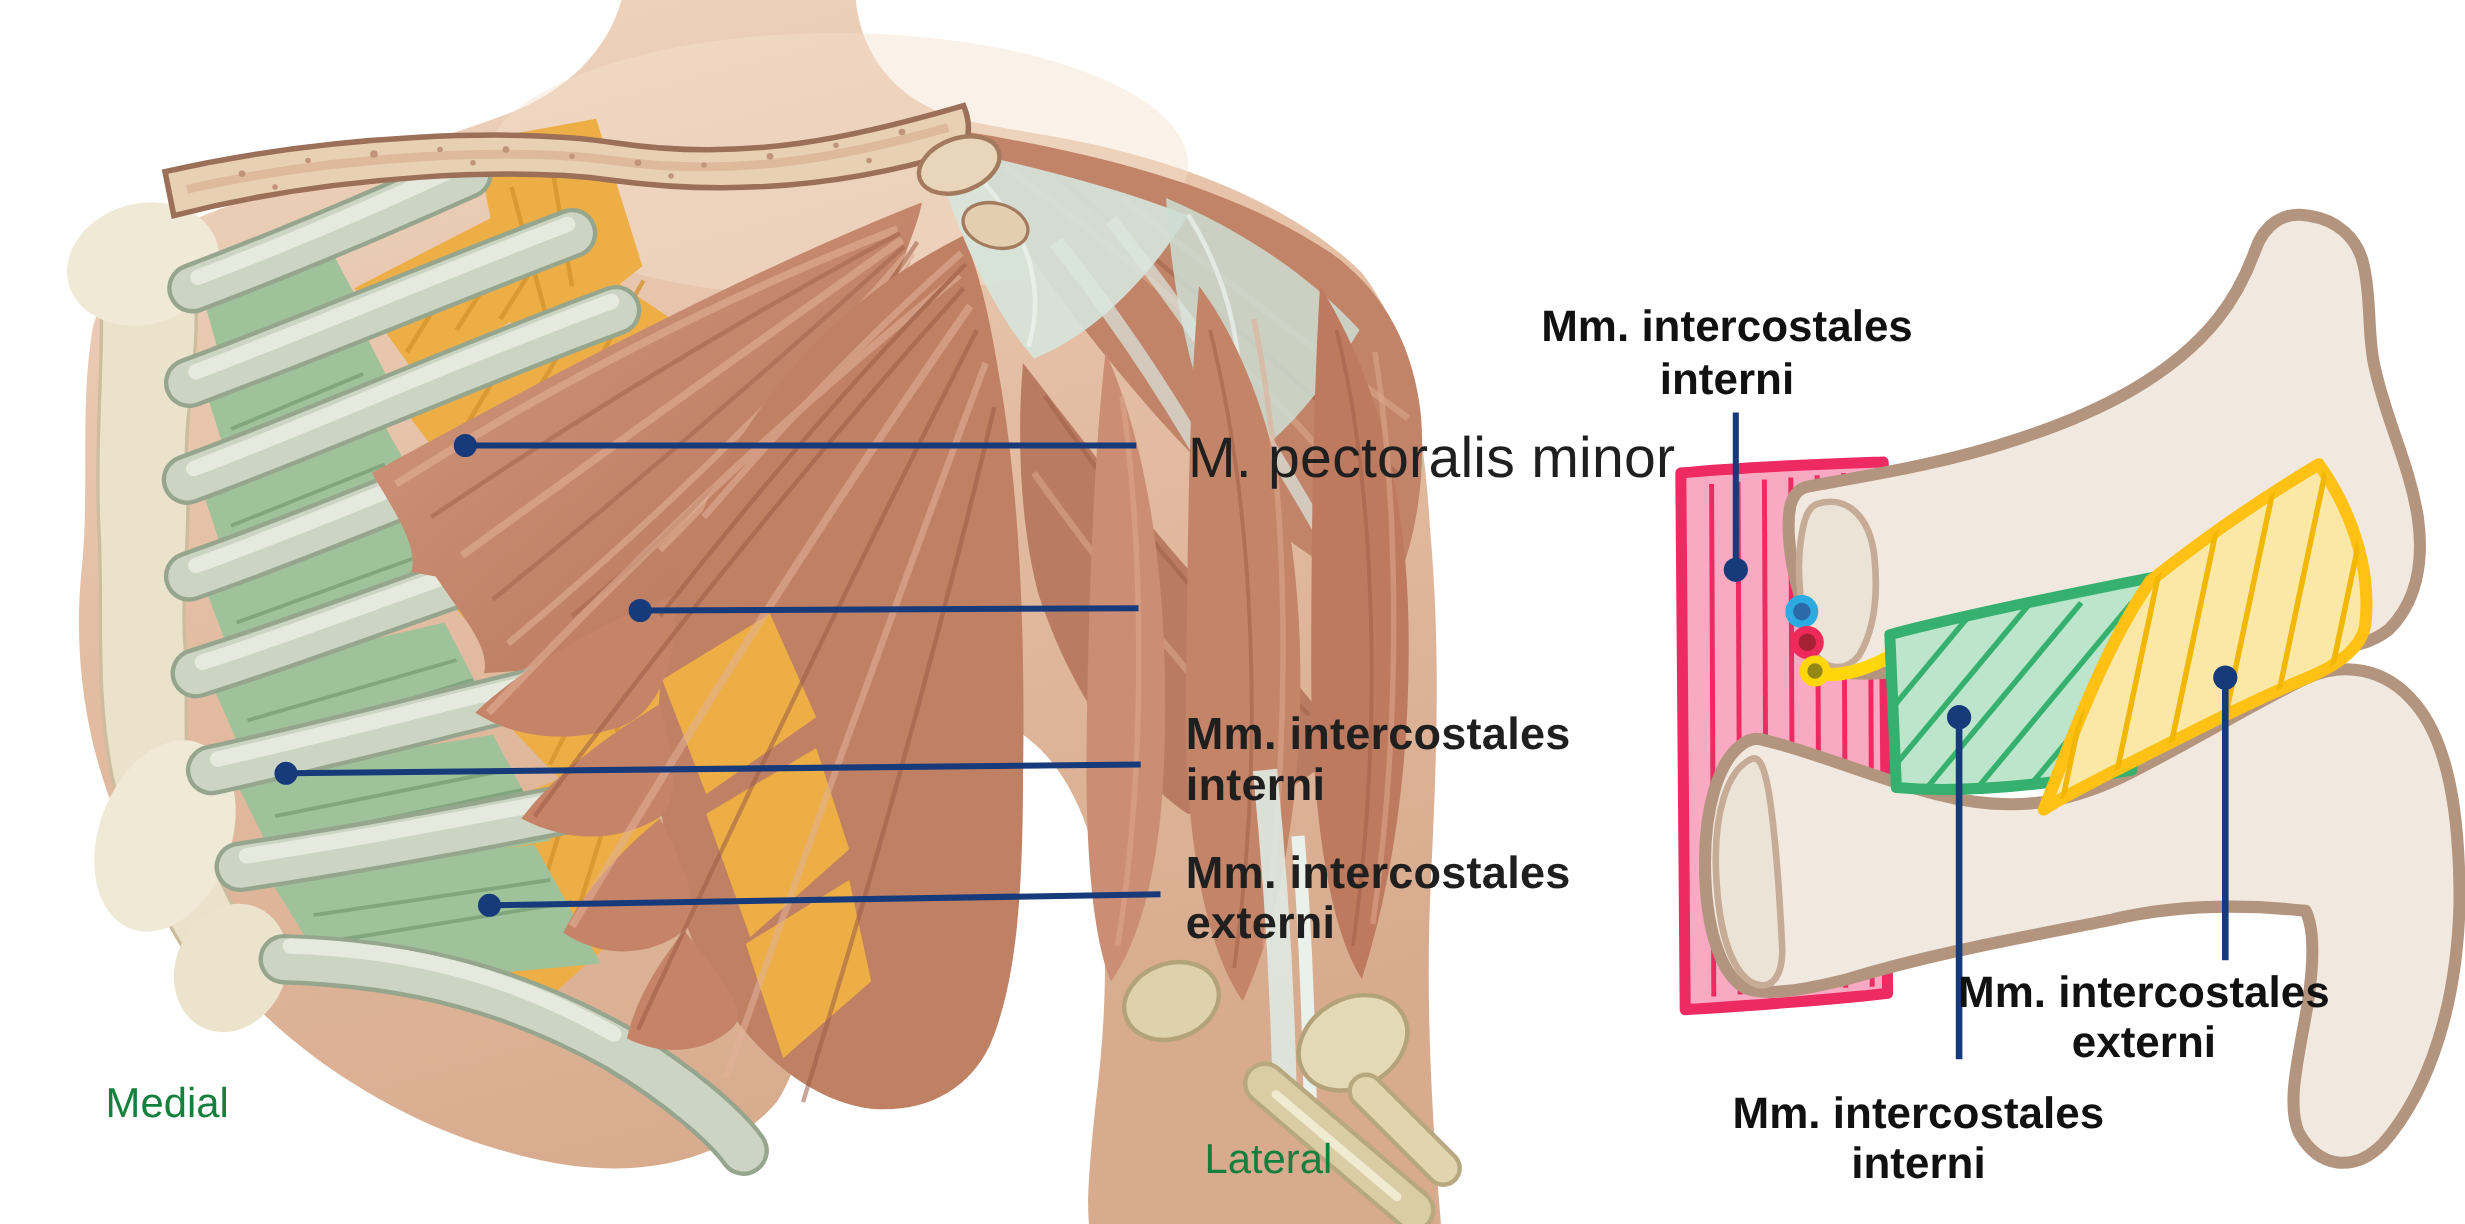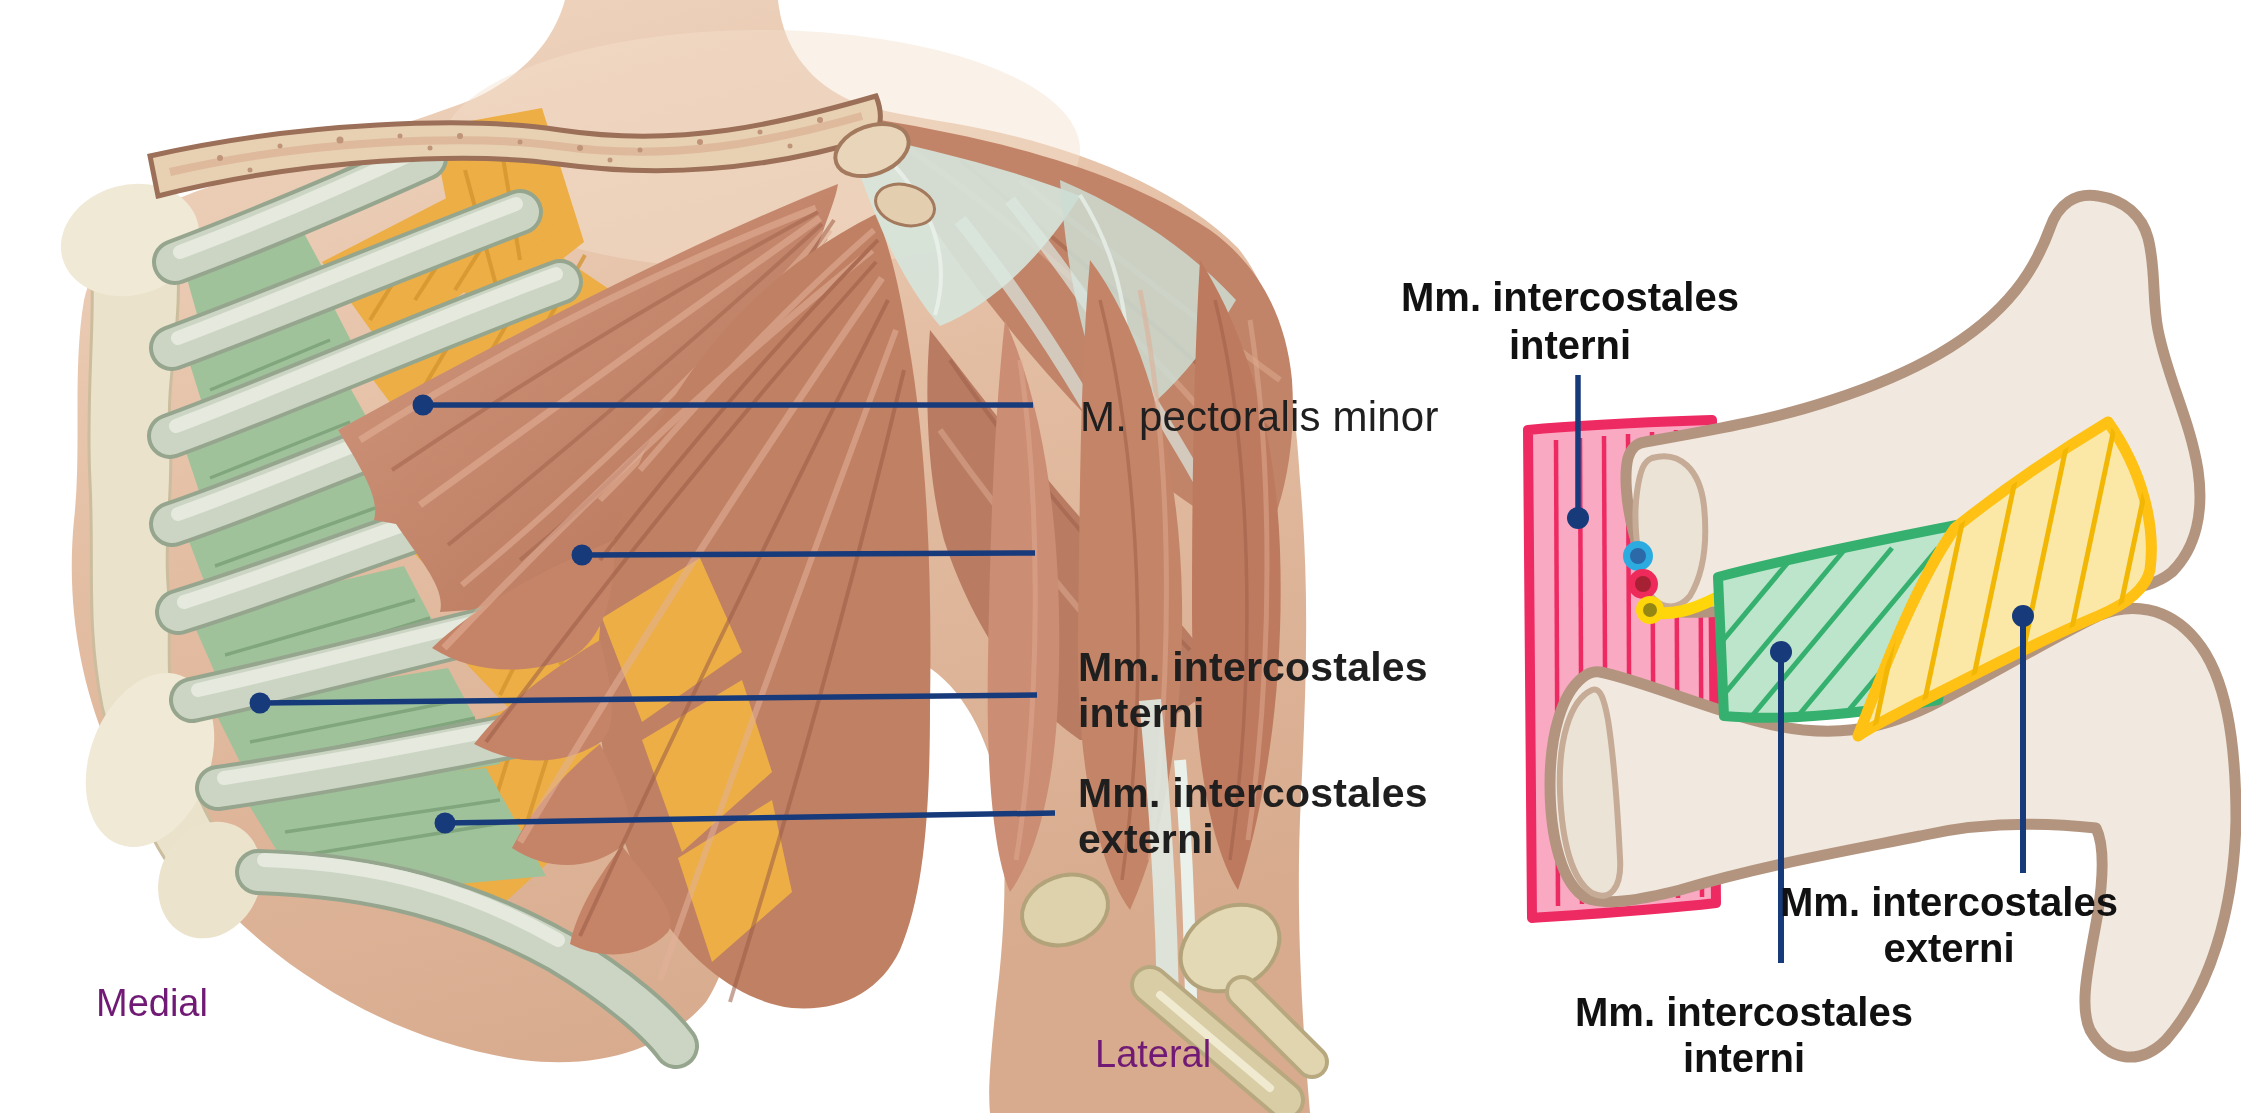--- a/index.html
+++ b/index.html
@@ -7,38 +7,38 @@
     position:relative;
     width:2241px;height:1113px;
     background:#ffffff;
     font-family:"Liberation Sans",sans-serif;
     overflow:hidden;
   }
   .art{position:absolute;left:0;top:0;width:2241px;height:1113px;}
   .lbl{
     position:absolute;
     color:#1f1f1f;
-    font-size:42px;
+    font-size:52px;
     line-height:46px;
     white-space:nowrap;
     letter-spacing:0.2px;
   }
   .lbl.bold{font-weight:bold;font-size:41px;}
   .rlbl{
     position:absolute;
     color:#111111;
     font-weight:bold;
     font-size:40px;
     line-height:46px;
     text-align:center;
   }
   .rlbl.intimi{line-height:48px;}
   .orient{
     position:absolute;
-    color:#701a75;
+    color:#15803d;
     font-size:38px;
     line-height:42px;
     white-space:nowrap;
   }
 </style>
 </head>
 <body>
 
 <div class="canvas">
 

